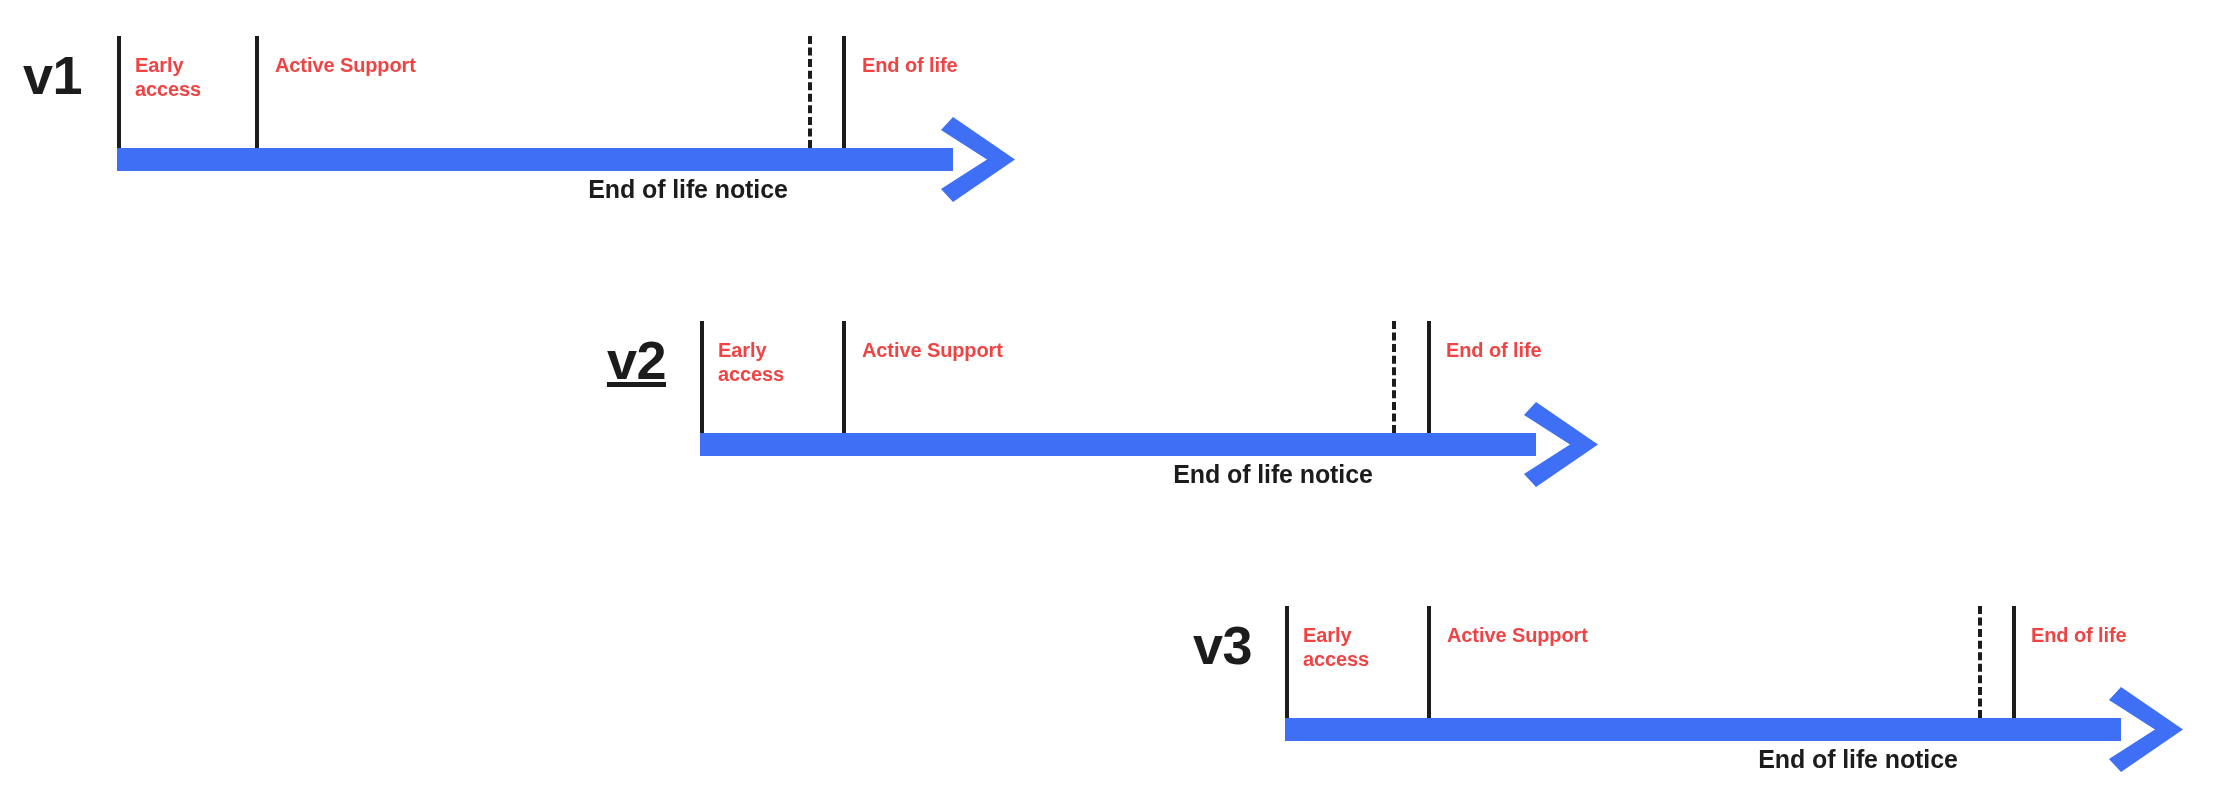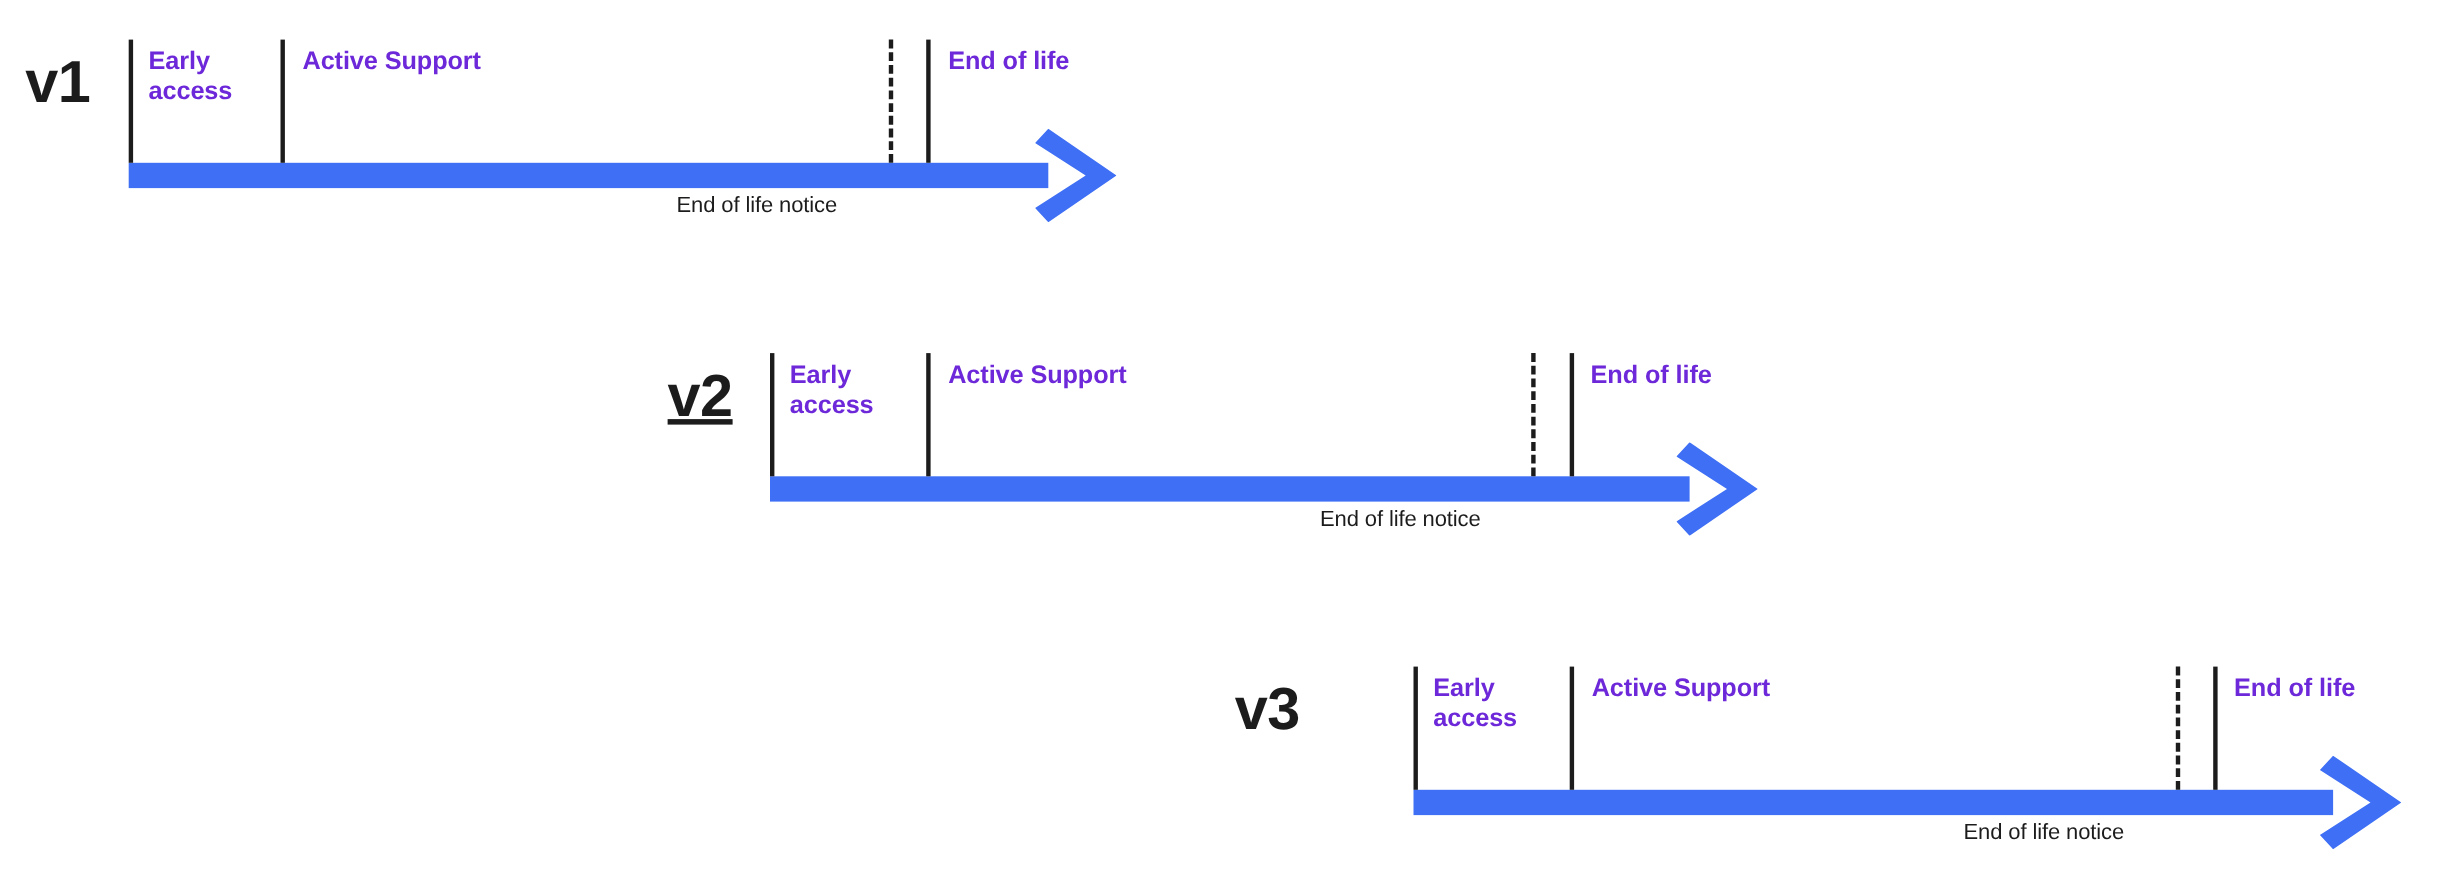--- a/index.html
+++ b/index.html
@@ -65,33 +65,34 @@
   }
   .divider.dashed {
     background: none;
     border-left: 4px dashed #1c1c1c;
     width: 0;
   }
 
   
   .phase-label {
     position: absolute;
-    font-size: 23px;
+    font-size: 20px;
     font-weight: bold;
-    color: #6d28d9;
+    color: #ef4444;
     line-height: 1.18;
     white-space: pre-line;
     letter-spacing: -0.1px;
+    margin-top: 12px;
   }
 
   
   .notice-label {
     position: absolute;
-    font-size: 20px;
-    font-weight: normal;
+    font-size: 25px;
+    font-weight: bold;
     color: #1c1c1c;
     line-height: 1.1;
     white-space: nowrap;
     letter-spacing: -0.1px;
     transform: translateX(-50%);
   }
 </style>
 </head>
 <body>
 
@@ -126,21 +127,21 @@
       <div class="phase-label" style="left: 718px; top: 327px;">Early
 access</div>
       <div class="divider" style="left: 842px; top: 321px; height: 112px; background: rgb(28, 28, 28);"></div>
       <div class="phase-label" style="left: 862px; top: 327px;">Active Support</div>
       <div class="divider dashed" style="left: 1392px; top: 321px; height: 112px; border-left-color: rgb(28, 28, 28);"></div>
       <div class="divider" style="left: 1427px; top: 321px; height: 112px; background: rgb(28, 28, 28);"></div>
       <div class="phase-label" style="left: 1446px; top: 327px;">End of life</div>
       <div class="notice-label" style="left: 1273px; top: 461px;">End of life notice</div>
     </div>
     <div class="version-row">
-      <div class="version-label" style="left: 1052px; top: 645px; width: 200px; text-align: center;">v3</div>
+      <div class="version-label" style="left: 1052px; top: 645px; width: 200px;">v3</div>
       <div class="track" style="left: 1285px; top: 718px; width: 836px; background: rgb(62, 111, 245);"></div>
       <div class="arrow-head" style="left: 2109px; top: 687px;">
         <svg viewBox="0 0 74 85" xmlns="http://www.w3.org/2000/svg">
           <path d="M12 0 L74 42.5 L12 85 L0 72 L46 42.5 L0 13 Z" fill="#3e6ff5"></path>
         </svg>
       </div>
       <div class="divider" style="left: 1285px; top: 606px; height: 112px; background: rgb(28, 28, 28);"></div>
       <div class="phase-label" style="left: 1303px; top: 612px;">Early
 access</div>
       <div class="divider" style="left: 1427px; top: 606px; height: 112px; background: rgb(28, 28, 28);"></div>

